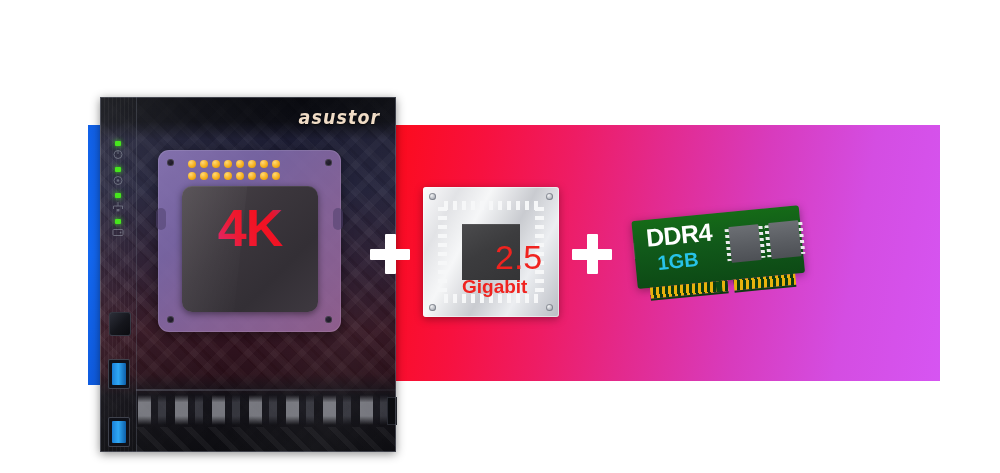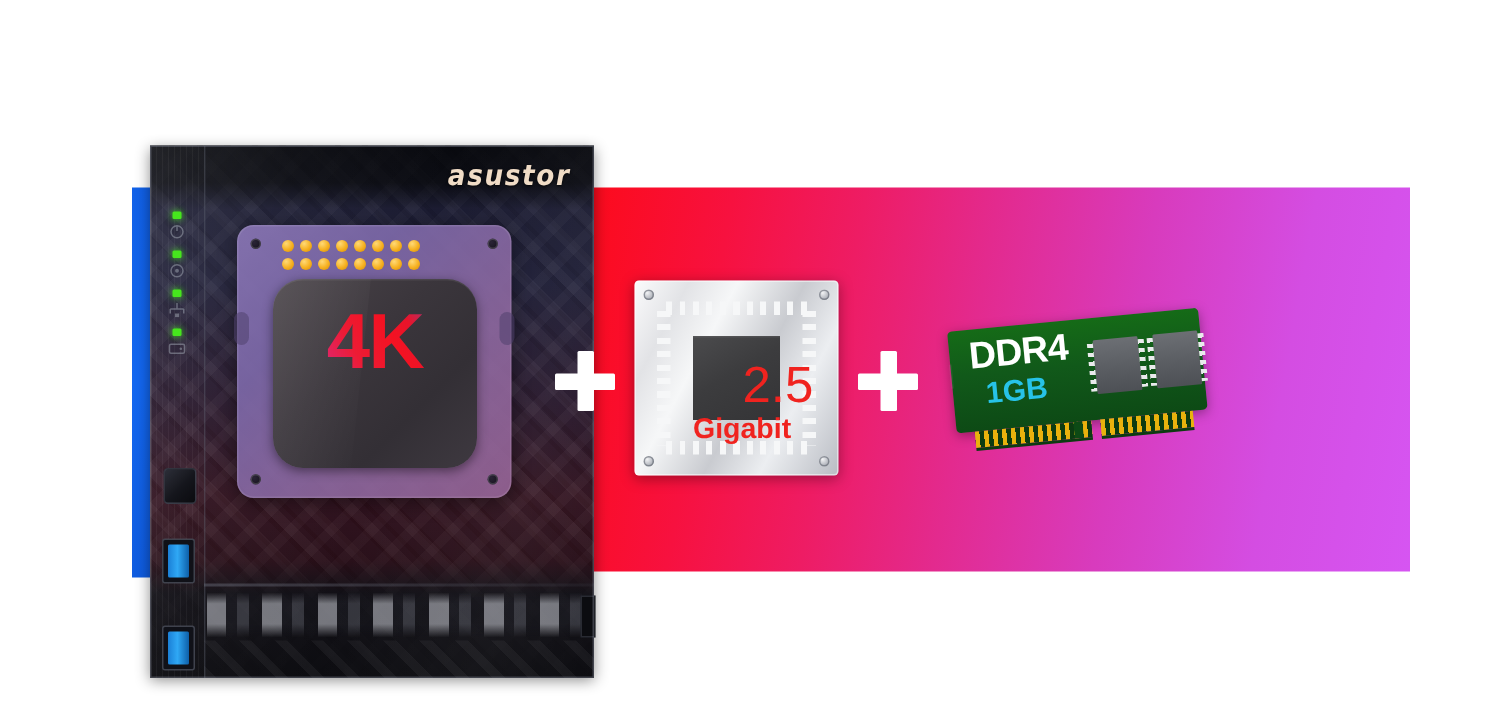--- a/index.html
+++ b/index.html
@@ -283,21 +283,21 @@
     height: 8px;
     border-radius: 50%;
     background: radial-gradient(circle at 35% 30%, #ffd976 0%, #f6b01f 55%, #cf8b0c 100%);
   }
   #cpu-die {
     position: absolute;
     left: 24px;
     top: 36px;
     width: 136px;
     height: 126px;
-    border-radius: 20px;
+    border-radius: 10px;
     background: linear-gradient(135deg, #4a4449 0%, #3b363c 40%, #332f35 70%, #3e3940 100%);
     box-shadow: inset 0 1px 0 rgba(255,255,255,0.08),
                 0 2px 7px rgba(0,0,0,0.45);
     overflow: hidden;
   }
   #cpu-die-gloss {
     position: absolute;
     left: -12px;
     top: -18px;
     width: 70px;

